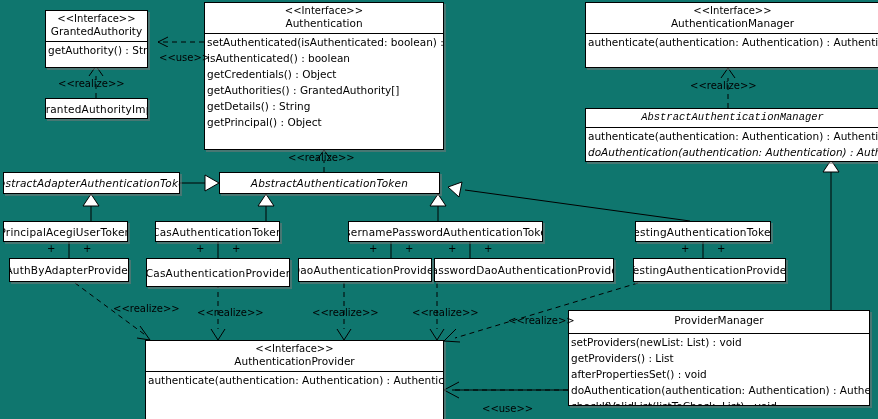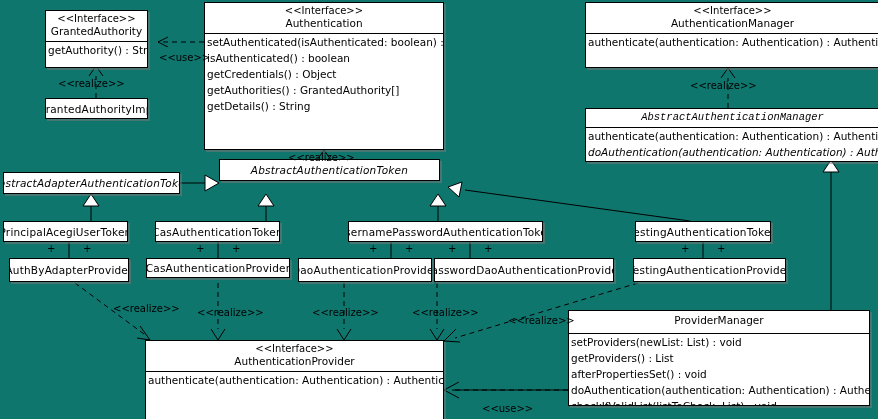--- a/index.html
+++ b/index.html
@@ -255,20 +255,21 @@
       <span class="stereo">&lt;&lt;Interface&gt;&gt;</span>
       <span class="cname">Authentication</span>
     </div>
     <div class="uml-sep"></div>
     <div class="uml-ops">
       <span class="uml-op">setAuthenticated(isAuthenticated: boolean) : void</span>
       <span class="uml-op">isAuthenticated() : boolean</span>
       <span class="uml-op">getCredentials() : Object</span>
       <span class="uml-op">getAuthorities() : GrantedAuthority[]</span>
       <span class="uml-op">getDetails() : String</span>
+      <span class="uml-op">getPrincipal() : Object</span>
     </div>
   </div>
 
   <div class="uml-box" style="left:585px; top:2px; width:295px; height:66px;">
     <div class="uml-head">
       <span class="stereo">&lt;&lt;Interface&gt;&gt;</span>
       <span class="cname">AuthenticationManager</span>
     </div>
     <div class="uml-sep"></div>
     <div class="uml-ops">
@@ -284,21 +285,21 @@
     <div class="uml-ops">
       <span class="uml-op">authenticate(authentication: Authentication) : Authentication</span>
       <span class="uml-op abstract">doAuthentication(authentication: Authentication) : Authentication</span>
     </div>
   </div>
 
   <div class="simple-box abstract" style="left:3px; top:172px; width:177px; height:22px;">
     <span>AbstractAdapterAuthenticationToken</span>
   </div>
 
-  <div class="simple-box abstract" style="left:219px; top:159px; width:221px; height:22px;">
+  <div class="simple-box abstract" style="left:219px; top:172px; width:221px; height:22px;">
     <span>AbstractAuthenticationToken</span>
   </div>
 
   <div class="simple-box" style="left:3px; top:221px; width:125px; height:21px;">
     <span>PrincipalAcegiUserToken</span>
   </div>
 
   <div class="simple-box" style="left:155px; top:221px; width:125px; height:21px;">
     <span>CasAuthenticationToken</span>
   </div>
@@ -308,21 +309,21 @@
   </div>
 
   <div class="simple-box" style="left:635px; top:221px; width:136px; height:21px;">
     <span>TestingAuthenticationToken</span>
   </div>
 
   <div class="simple-box" style="left:9px; top:258px; width:120px; height:24px;">
     <span>AuthByAdapterProvider</span>
   </div>
 
-  <div class="simple-box" style="left:146px; top:258px; width:144px; height:20px;">
+  <div class="simple-box" style="left:146px; top:258px; width:144px; height:29px;">
     <span>CasAuthenticationProvider</span>
   </div>
 
   <div class="simple-box" style="left:298px; top:258px; width:134px; height:24px;">
     <span>DaoAuthenticationProvider</span>
   </div>
 
   <div class="simple-box" style="left:434px; top:258px; width:180px; height:24px;">
     <span>PasswordDaoAuthenticationProvider</span>
   </div>

